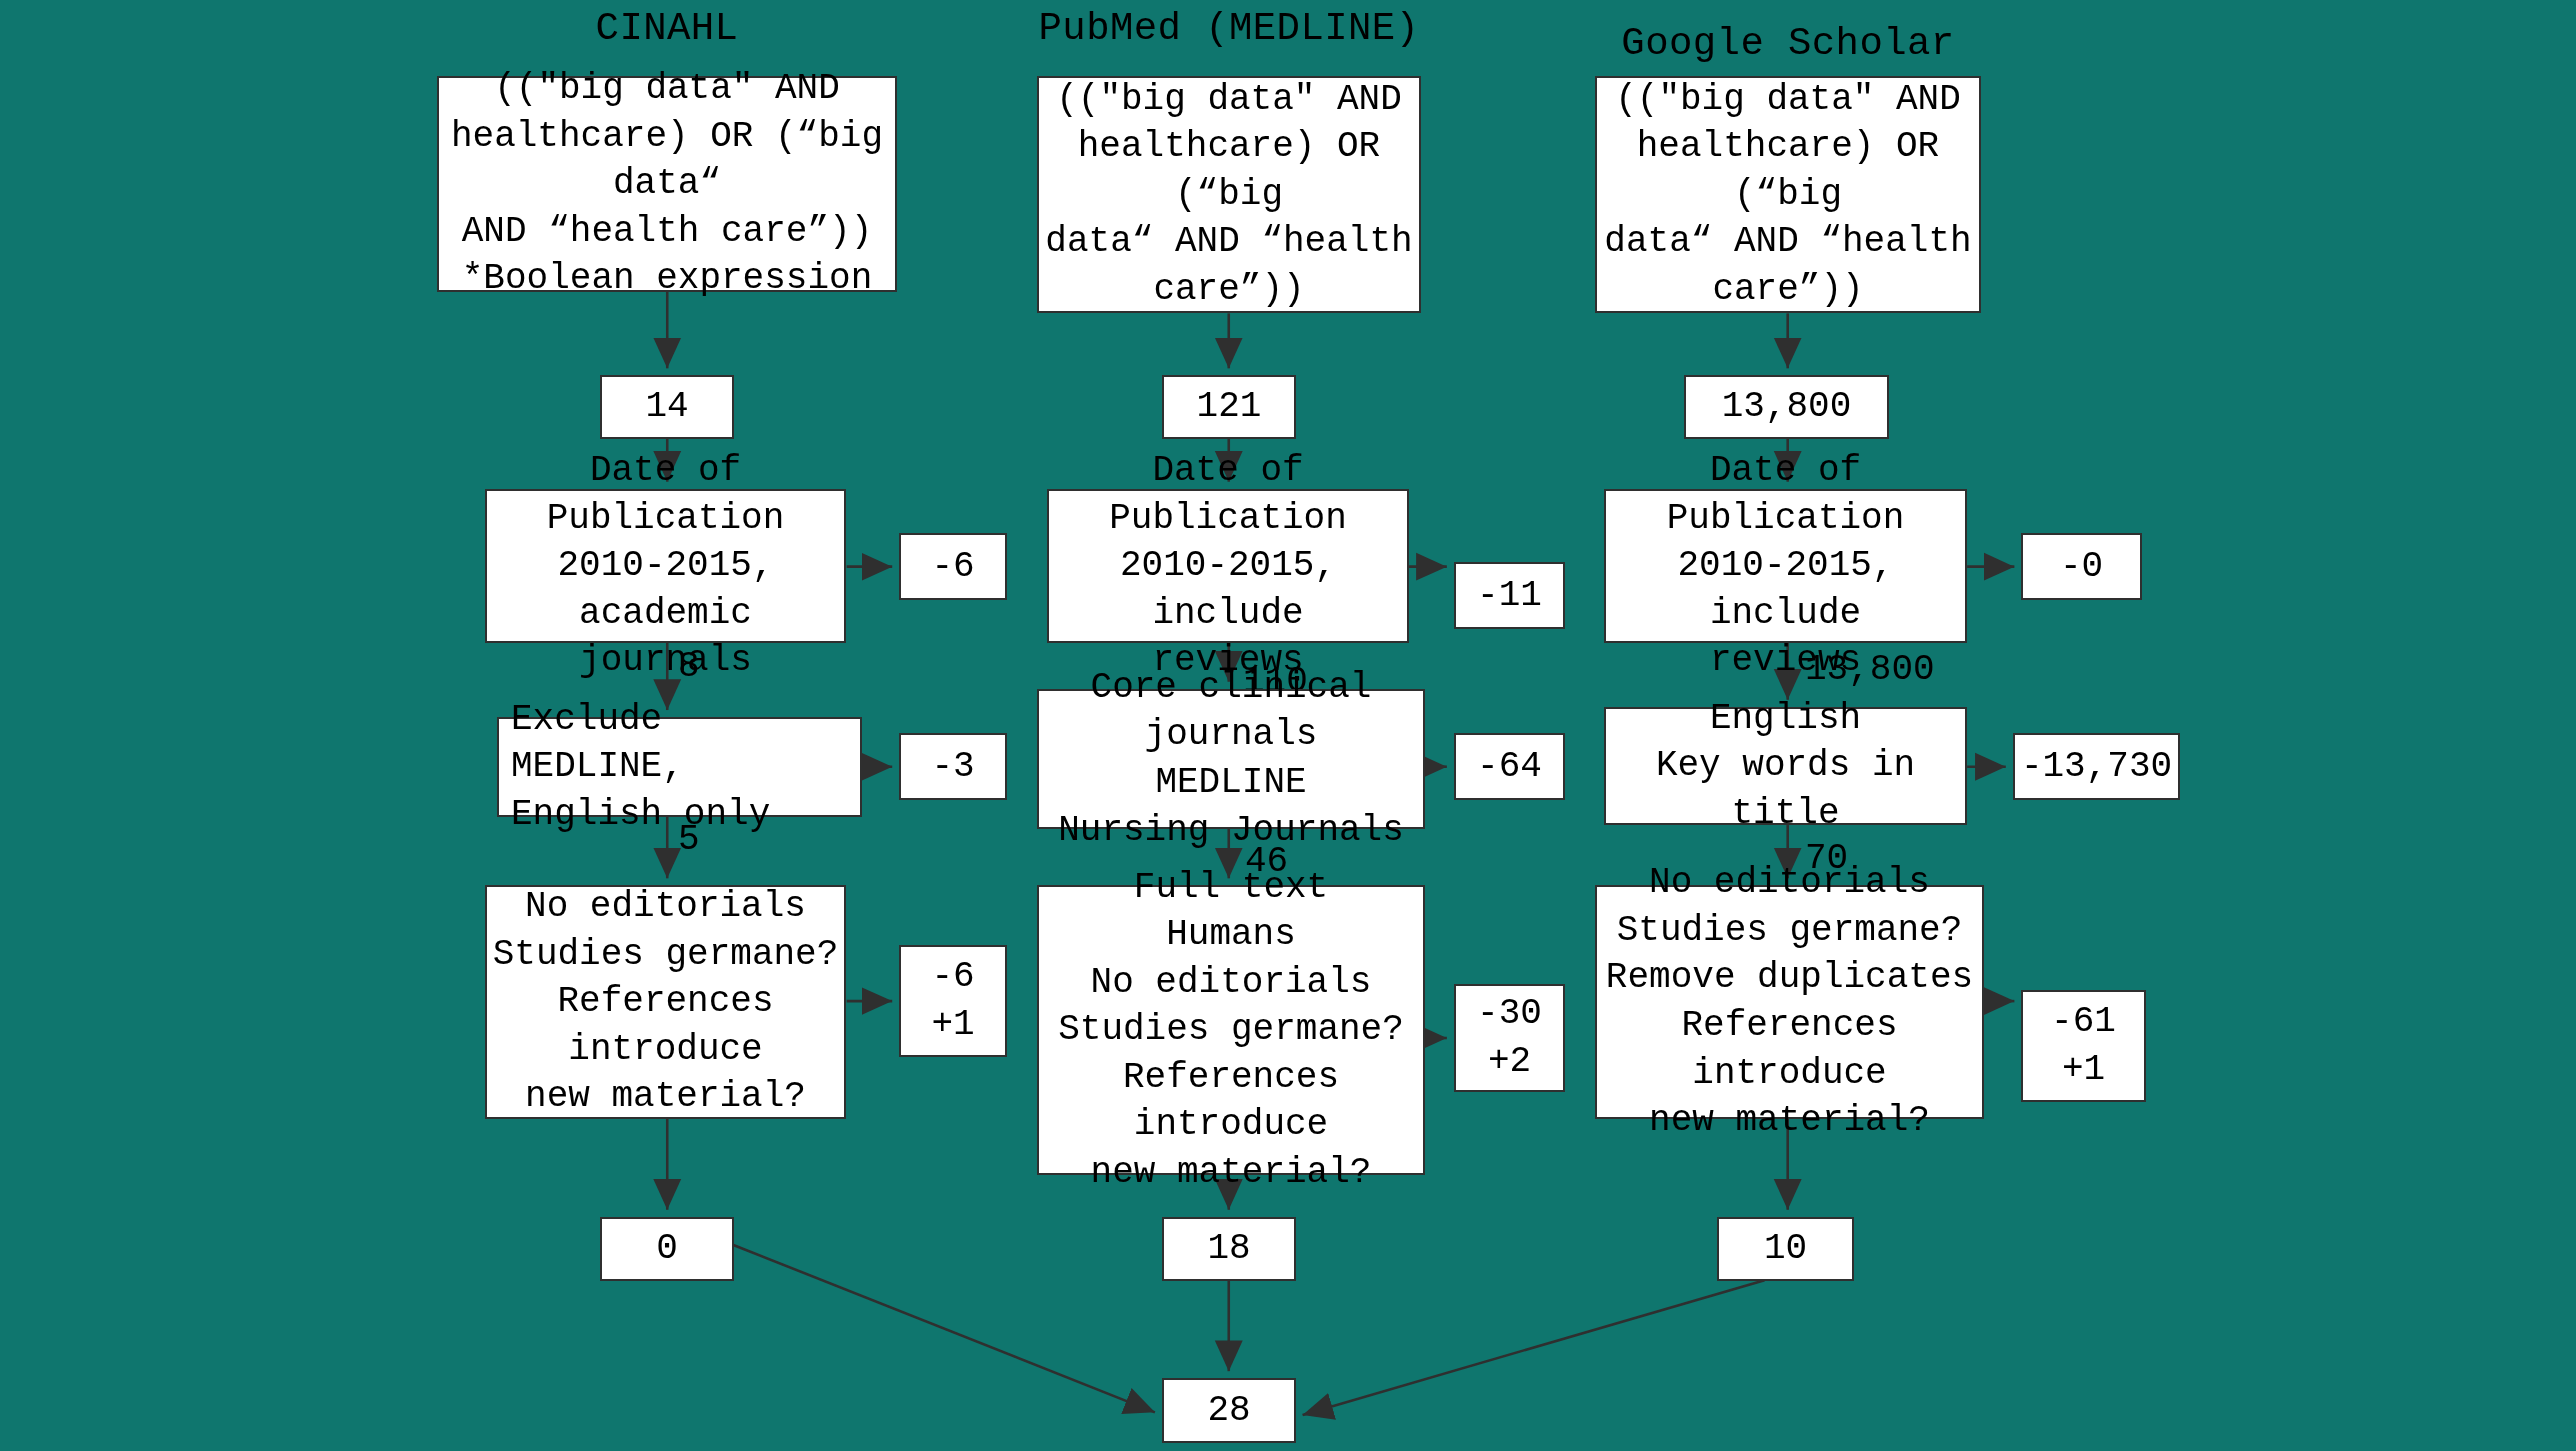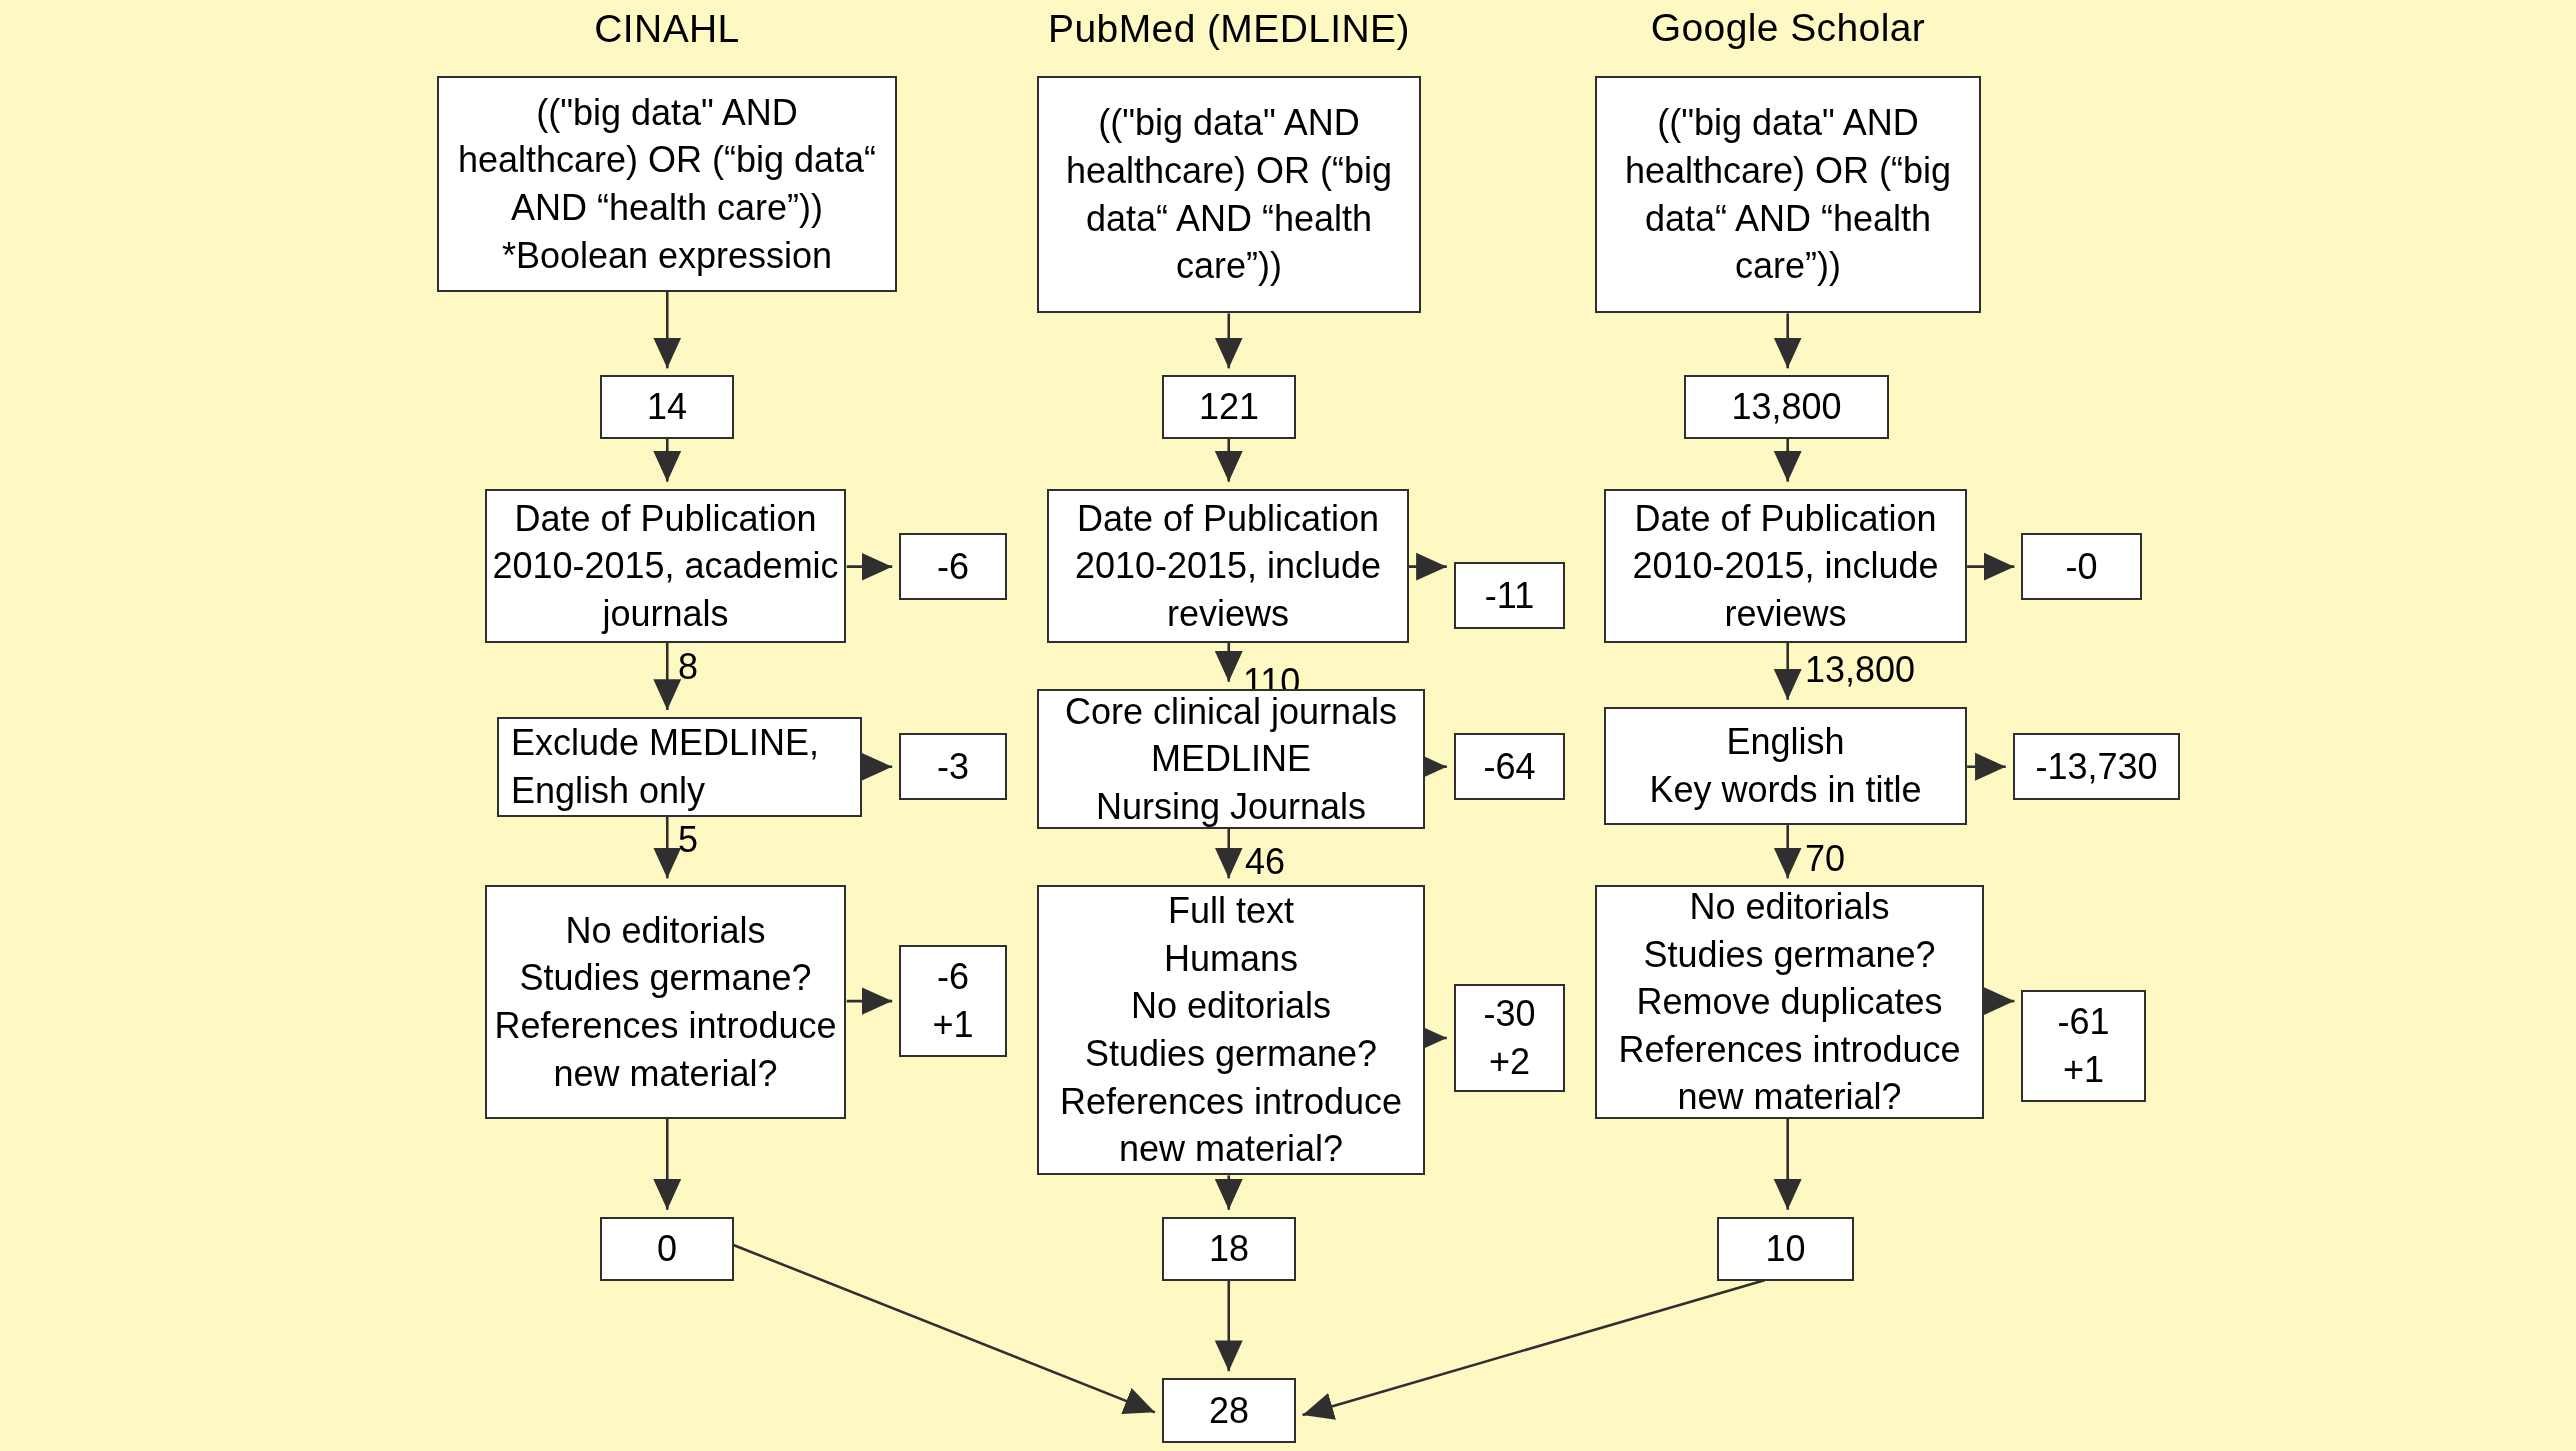--- a/index.html
+++ b/index.html
@@ -1,18 +1,18 @@
 <!DOCTYPE html>
 <html style="font-size:13.7px"><head>
 <meta charset="utf-8">
 <style>
   html,body{margin:0;padding:0;background:#ffffff;}
   .canvas{
-    position:relative;width:2576px;height:1451px;background:#fef9c3;
-    font-family:Liberation Sans, sans-serif;color:#000;overflow:hidden;
+    position:relative;width:2576px;height:1451px;background:#0f766e;
+    font-family:Liberation Mono, monospace;color:#000;overflow:hidden;
   }
   svg.wires{position:absolute;left:0;top:0;width:2576px;height:1451px;}
   .title{
     position:absolute;font-size:39px;text-align:center;letter-spacing:0.4px;
   }
   .box{
     position:absolute;box-sizing:border-box;border:2.6px solid #2f2f2f;background:#fff;
     display:flex;align-items:center;justify-content:center;
     text-align:center;white-space:pre-line;font-size:36px;line-height:1.32;
     padding:3.4px 5.2px;
@@ -42,21 +42,21 @@
   .c2-s1{left:1454px;top:562px;width:111px;height:67px;}
   .c2-l1{left:1243px;top:649px;margin-top:12px;}
   .c2-f2{left:1037px;top:689px;width:388px;height:140px;}
   .c2-s2{left:1454px;top:733px;width:111px;height:67px;}
   .c2-l2{left:1245px;top:841px;}
   .c2-f3{left:1037px;top:885px;width:388px;height:290px;}
   .c2-s3{left:1454px;top:984px;width:111px;height:108px;}
   .c2-final{left:1162px;top:1217px;width:134px;height:64px;}
   .total{left:1162px;top:1378px;width:134px;height:65px;}
   
-  .t-c3{left:1595px;top:6px;width:386px;}
+  .t-c3{left:1595px;top:22px;width:386px;}
   .c3-query{left:1595px;top:76px;width:386px;height:237px;}
   .c3-count{left:1684px;top:375px;width:205px;height:64px;}
   .c3-f1{left:1604px;top:489px;width:363px;height:154px;}
   .c3-s1{left:2021px;top:533px;width:121px;height:67px;}
   .c3-l1{left:1805px;top:649px;}
   .c3-f2{left:1604px;top:707px;width:363px;height:118px;}
   .c3-s2{left:2013px;top:733px;width:167px;height:67px;}
   .c3-l2{left:1805px;top:838px;}
   .c3-f3{left:1595px;top:885px;width:389px;height:234px;}
   .c3-s3{left:2021px;top:945px;width:125px;height:112px;margin-top:45px;}

